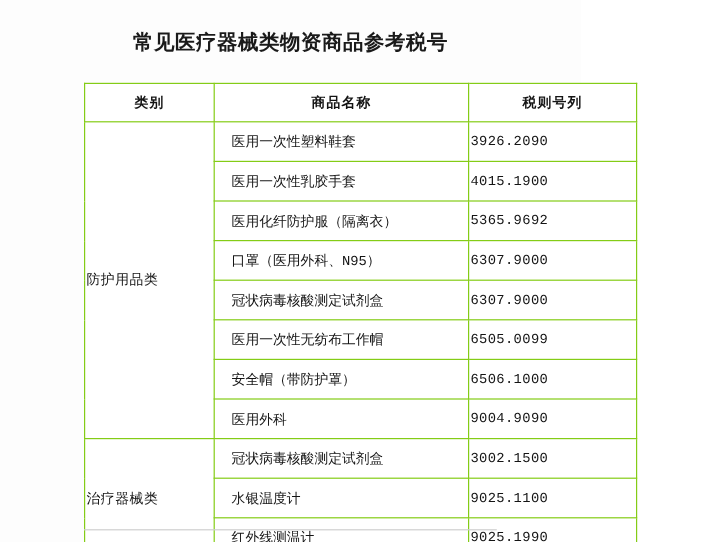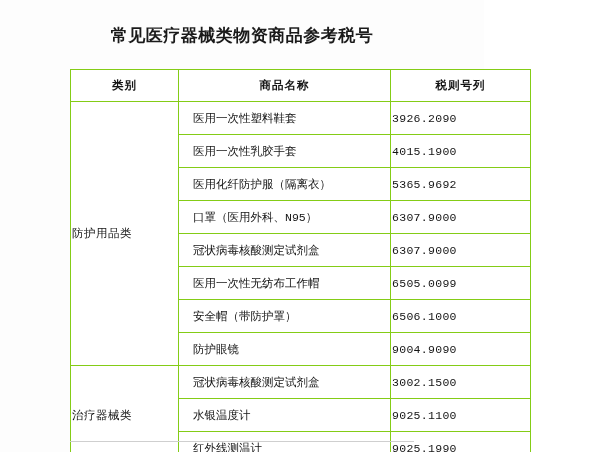--- a/index.html
+++ b/index.html
@@ -128,21 +128,21 @@
         </tr>
         <tr>
           <td class="name-cell">医用一次性无纺布工作帽</td>
           <td class="code-cell">6505.0099</td>
         </tr>
         <tr>
           <td class="name-cell">安全帽（带防护罩）</td>
           <td class="code-cell">6506.1000</td>
         </tr>
         <tr>
-          <td class="name-cell">防护眼镜</td>
+          <td class="name-cell">医用外科</td>
           <td class="code-cell">9004.9090</td>
         </tr>
 
         <tr>
           <td class="cat-cell" rowspan="3">治疗器械类</td>
           <td class="name-cell">冠状病毒核酸测定试剂盒</td>
           <td class="code-cell">3002.1500</td>
         </tr>
         <tr>
           <td class="name-cell">水银温度计</td>

